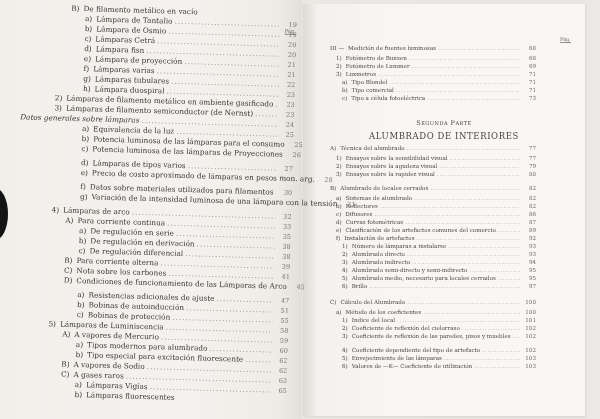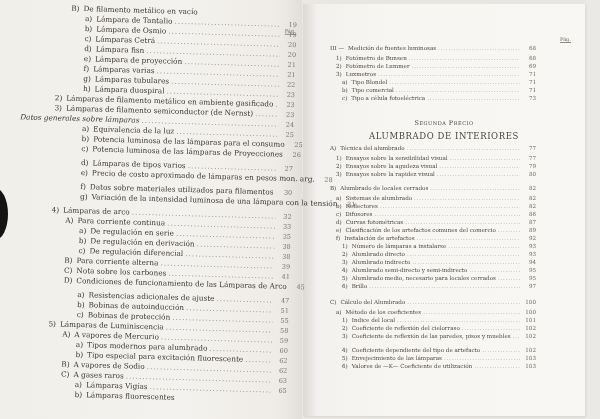--- a/index.html
+++ b/index.html
@@ -283,21 +283,21 @@
     <div class="toc-row" style="left: 80px; top: 392px; width: 212px;">
       <span class="lbl" style="margin-right: 4px;">b)</span>
       <span class="txt">Lámparas fluorescentes</span>
       <span class="dots"></span>
       <span class="pg"></span>
     </div>
   </div>
 
 <div id="right-content">
   <div class="pag-head" style="left:560px; top:36px;">Pág.</div>
-  <div class="part-title small-caps" style="top:119px; font-size:6.5px;">Segunda Precio</div>
+  <div class="part-title small-caps" style="top:119px; font-size:6.5px;">Segunda Parte</div>
   <div class="part-title" style="top:131px; font-size:8.5px; letter-spacing:0.6px;">ALUMBRADO DE INTERIORES</div>
 <div class="r-row" style="left: 330px; top: 45px; width: 206px;">
       <span class="lbl" style="margin-right: 4px;">III —</span>
       <span class="txt">Medición de fuentes luminosas</span>
       <span class="dots">........................................................................................................................</span>
       <span class="pg">68</span>
     </div>
     <div class="r-row" style="left: 336px; top: 55px; width: 200px;">
       <span class="lbl" style="margin-right: 4px;">1)</span>
       <span class="txt">Fotómetro de Bunsen</span>

